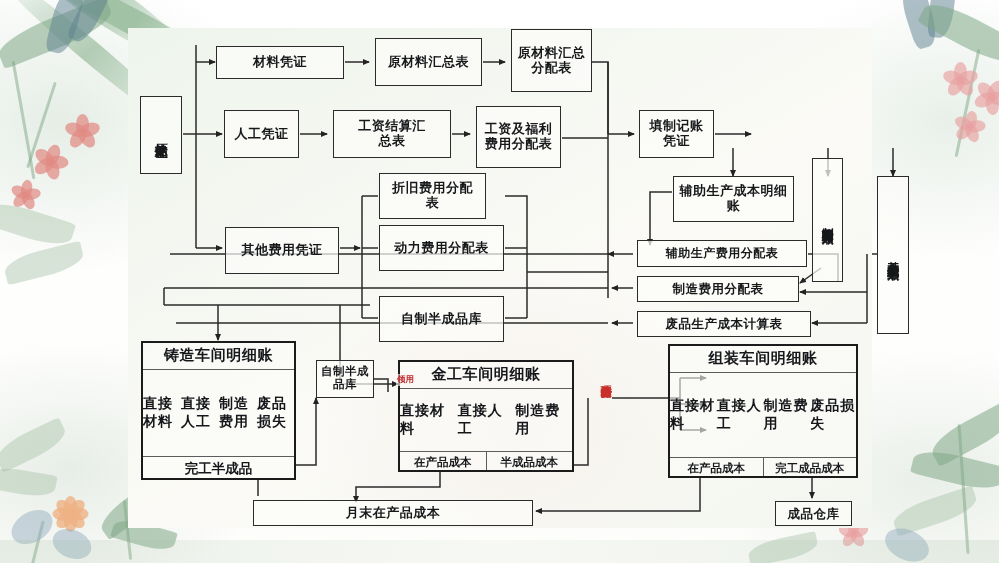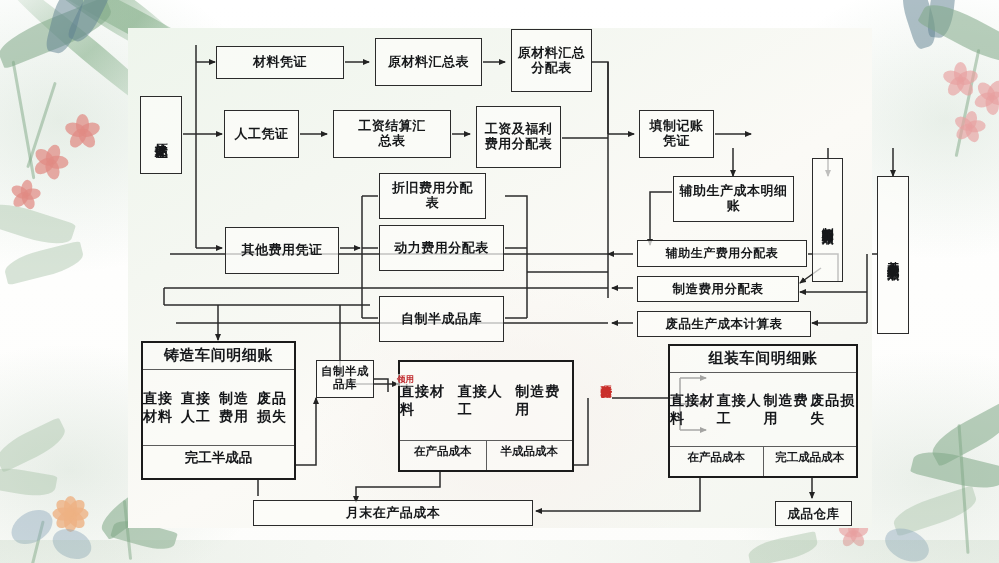--- a/index.html
+++ b/index.html
@@ -78,21 +78,21 @@
   }
   .ledger .lbody{
     flex:1;display:flex;flex-direction:row;align-items:center;
     justify-content:center;gap:1px;padding:3px 0;
   }
   .ledger .lbody span{font-size:14px;font-weight:700;letter-spacing:1px;color:#15171a;}
   .ledger .lfoot{
     border-top:1.4px solid #5c5c5c;display:flex;text-align:center;font-weight:700;
     font-size:11.5px;color:#15171a;
   }
-  .ledger .lfoot span{flex:1;padding:3px 0 11px;}
+  .ledger .lfoot span{flex:1;padding:3px 0 0;}
   .ledger .lfoot span + span{border-left:1.4px solid #5c5c5c;}
 
   .redtag{
     position:absolute;color:#c0282c;font-weight:700;font-size:8.5px;
     background:rgba(250,250,245,.6);padding:0 1px;letter-spacing:0;
   }
   .redvert{
     position:absolute;color:#c9302c;font-weight:700;font-size:11px;
     line-height:1.02;letter-spacing:0;text-align:center;
     writing-mode:vertical-rl;text-orientation:upright;
@@ -343,20 +343,21 @@
         <span>直接人工</span>
         <span>制造费用</span>
         <span>废品损失</span>
       </div>
       <div class="lfoot single">
         <span style="font-size:13.5px;">完工半成品</span>
       </div>
     </div>
 
     <div class="ledger" style="left:398px;top:360px;width:176px;height:112px;">
+      <div class="lhead">金工车间明细账</div>
       <div class="lbody">
         <span>直接材料</span>
         <span>直接人工</span>
         <span>制造费用</span>
       </div>
       <div class="lfoot">
         <span>在产品成本</span>
         <span>半成品成本</span>
       </div>
     </div>

